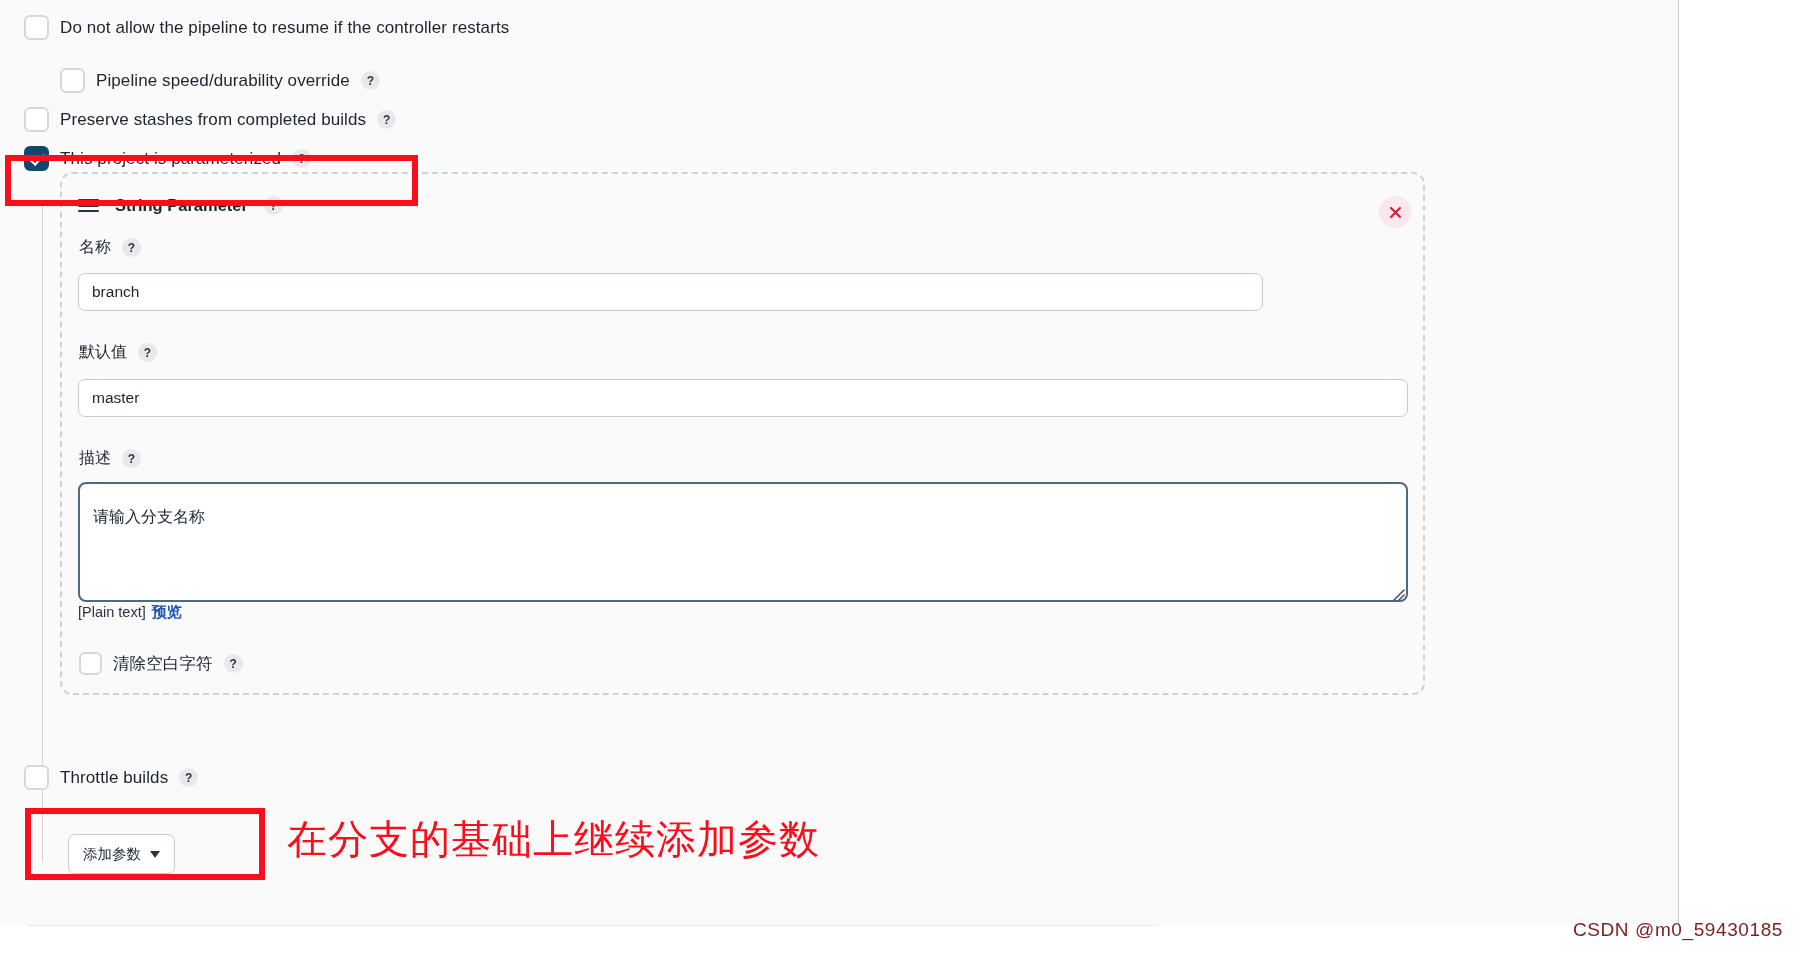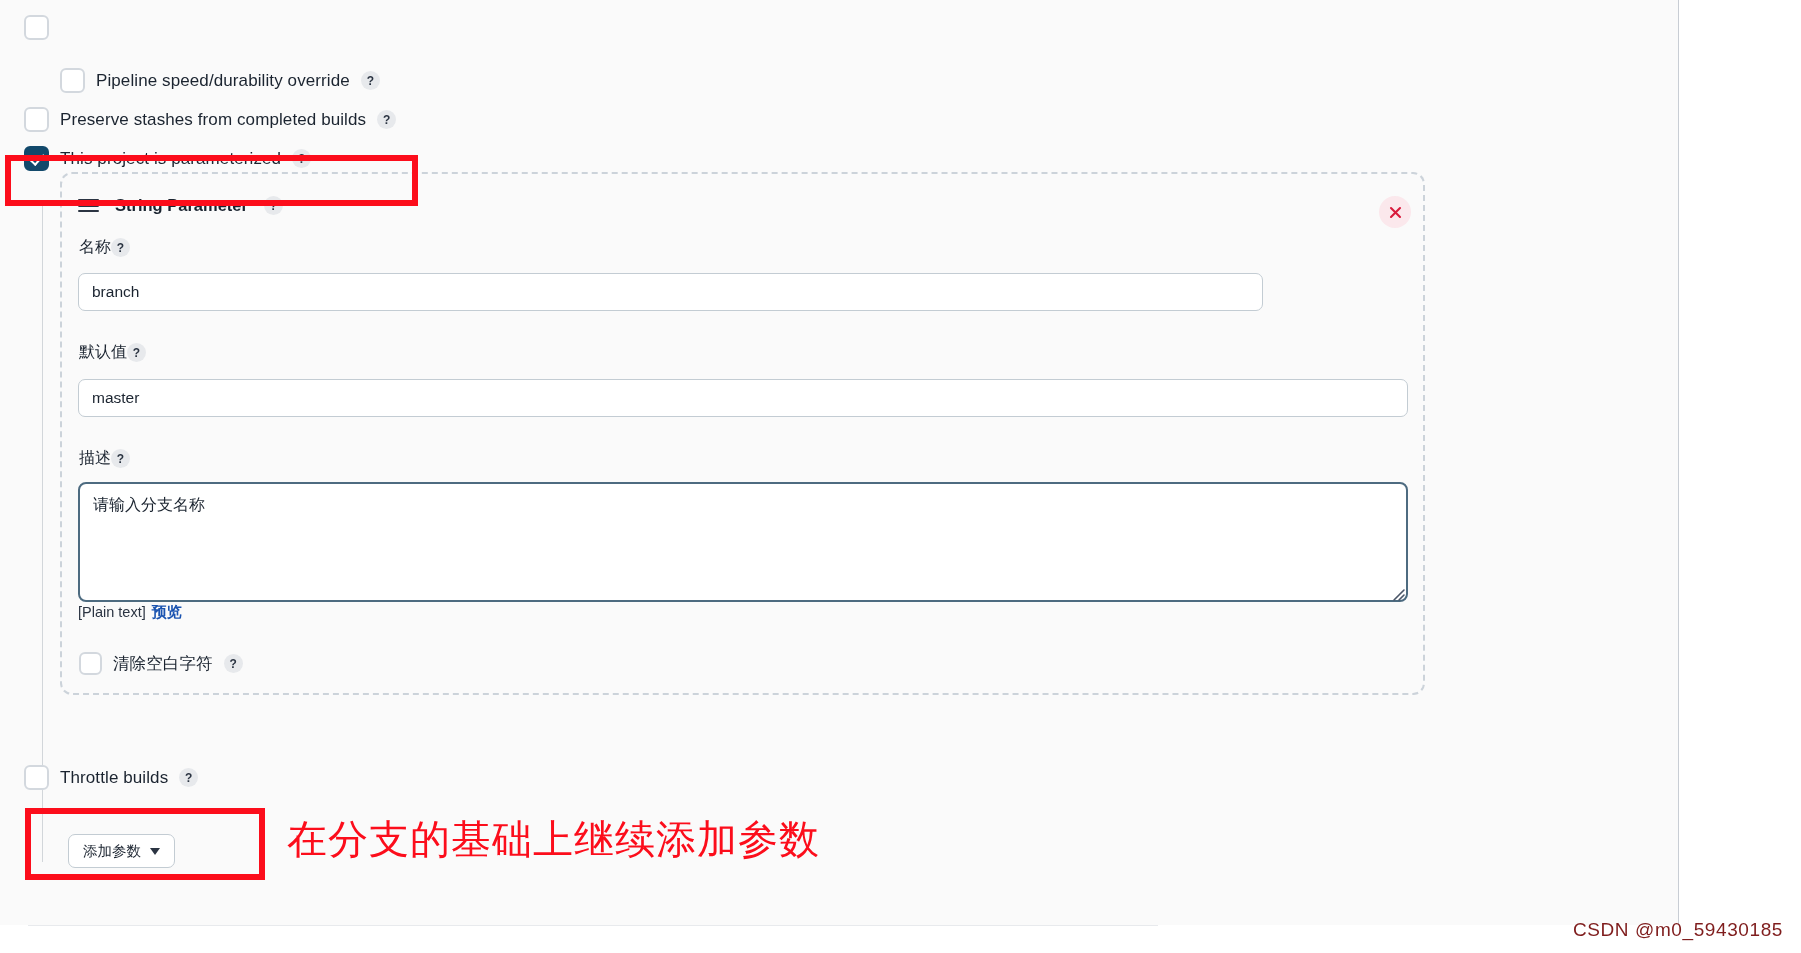--- a/index.html
+++ b/index.html
@@ -172,20 +172,21 @@
     cursor: pointer;
     padding: 0;
   }
   .close-btn svg { display: block; }
 
   
   .field-label {
     position: absolute;
     display: flex;
     align-items: center;
+    gap: 11px;
     font-size: 16px;
     color: #1b2430;
   }
   .txtinput {
     position: absolute;
     box-sizing: border-box;
     height: 38px;
     border: 1.5px solid #c3ccd3;
     border-radius: 7px;
     background: #ffffff;
@@ -197,21 +198,21 @@
   }
   .txtarea {
     position: absolute;
     box-sizing: border-box;
     border: 2px solid #4d6b80;
     border-radius: 8px;
     background: #ffffff;
     font-family: "Liberation Sans", "DejaVu Sans", sans-serif;
     font-size: 16px;
     color: #1b2430;
-    padding: 11px 13px;
+    padding: 23px 13px;
     resize: none;
     outline: none;
     overflow: hidden;
   }
   .resize-grip {
     position: absolute;
     width: 16px;
     height: 16px;
     pointer-events: none;
   }
@@ -229,21 +230,21 @@
     text-decoration: none;
     cursor: pointer;
     font-size: 15px;
   }
 
   
   .addbtn {
     position: absolute;
     left: 68px;
     top: 834px;
-    height: 34px;
+    height: 40px;
     padding: 0 14px;
     display: inline-flex;
     align-items: center;
     gap: 9px;
     border: 1.5px solid #c3ccd3;
     border-radius: 7px;
     background: #ffffff;
     font-family: "Liberation Sans", "DejaVu Sans", sans-serif;
     font-size: 14.5px;
     color: #1b2430;
@@ -289,20 +290,21 @@
 <body>
 
 <div id="page">
 
   <div class="form-bg"></div>
   <div class="right-border"></div>
   <div class="bottom-hr"></div>
 
   <div class="cbrow" style="left:24px; top:15px;">
     <span class="cbox"></span>
+    <span class="cblabel">Do not allow the pipeline to resume if the controller restarts</span>
   </div>
 
   <div class="cbrow" style="left:24px; top:68px;padding-left:36px;">
     <span class="cbox"></span>
     <span class="cblabel">Pipeline speed/durability override</span>
     <span class="help">?</span>
   </div>
 
   <div class="cbrow" style="left:24px; top:107px;">
     <span class="cbox"></span>

